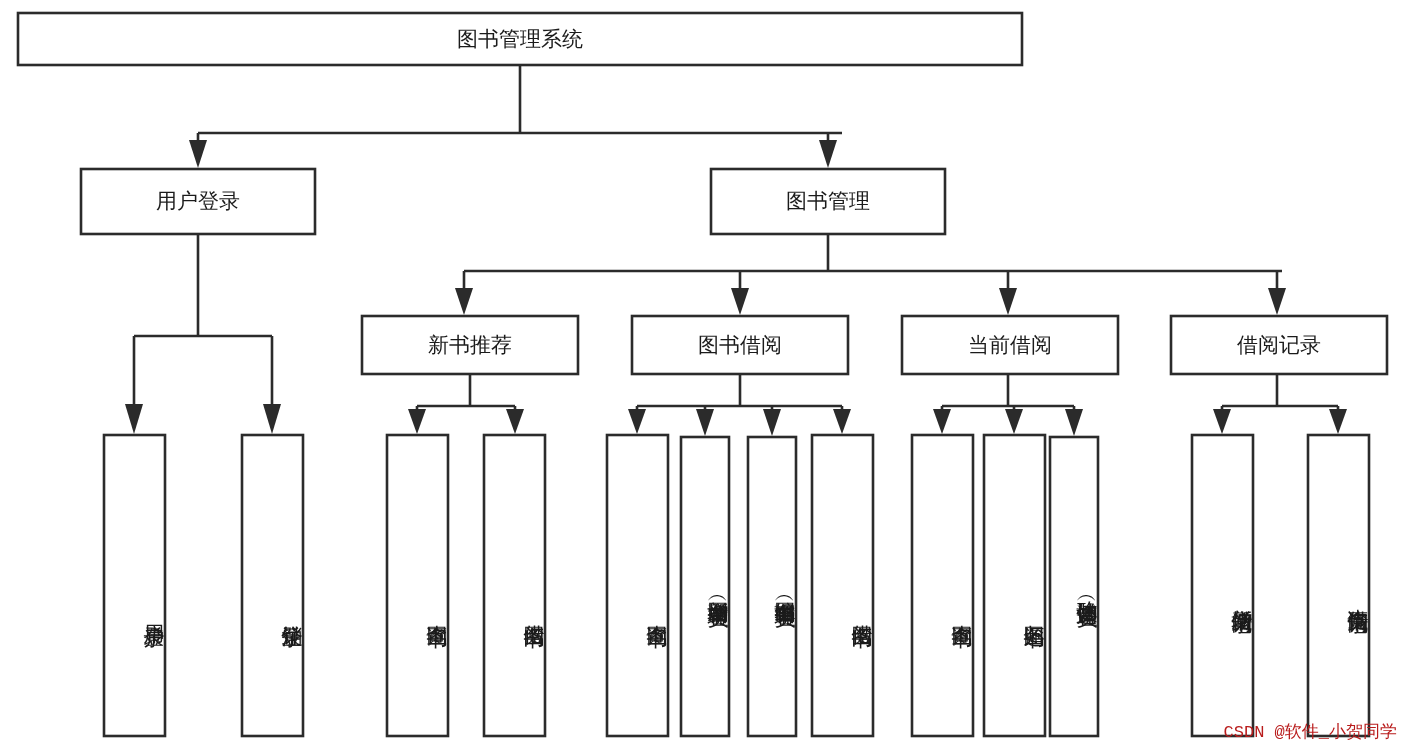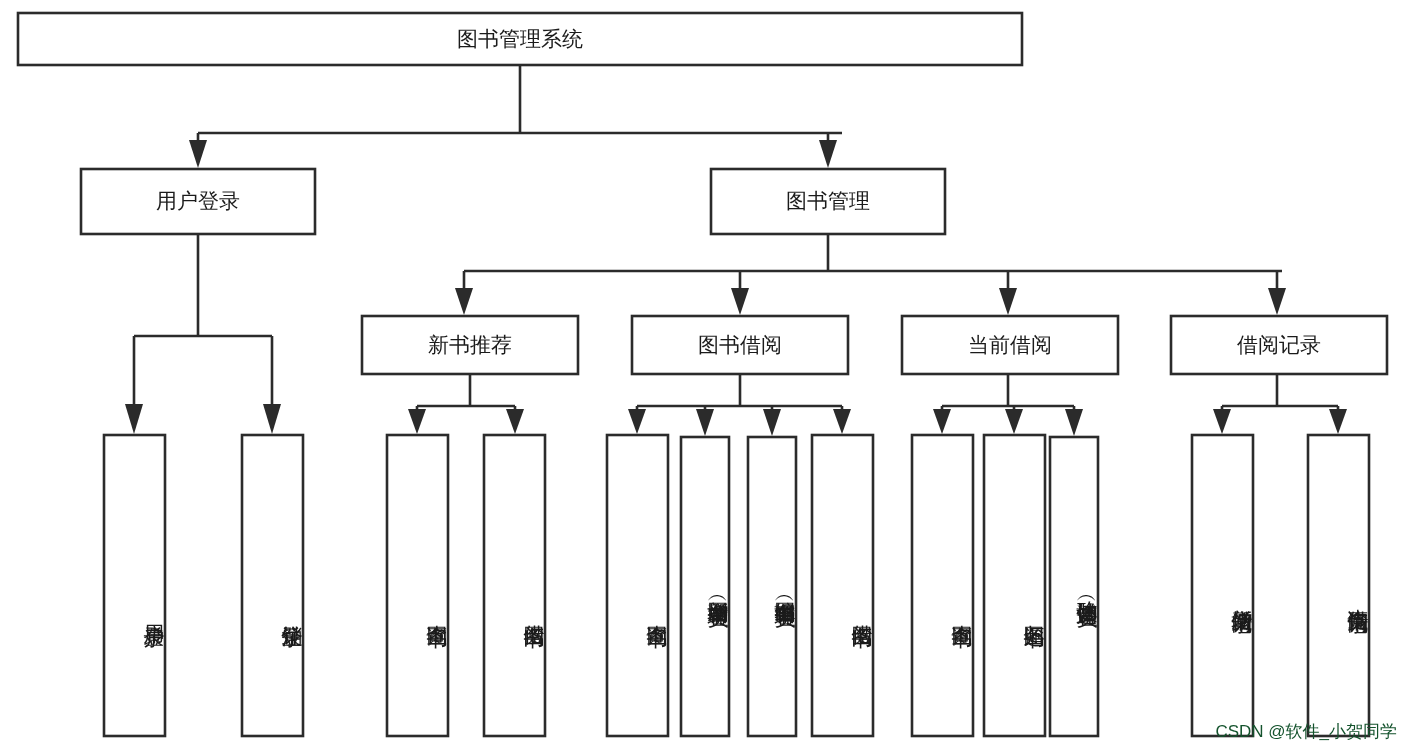--- a/index.html
+++ b/index.html
@@ -65,23 +65,23 @@
     text-align: center;
     pointer-events: none;
     display: flex;
     align-items: flex-start;
     justify-content: center;
   }
   .watermark {
     position: absolute;
     right: 8px;
     bottom: 4px;
-    font-family: Liberation Sans, sans-serif;
+    font-family: Liberation Mono, monospace;
     font-size: 17px;
-    color: #14532d;
+    color: #b91c1c;
     white-space: nowrap;
   }
 </style>
 </head>
 <body>
 
 <div id="diagram-root">
 
   <svg id="flow" viewBox="0 0 1405 747">
 

